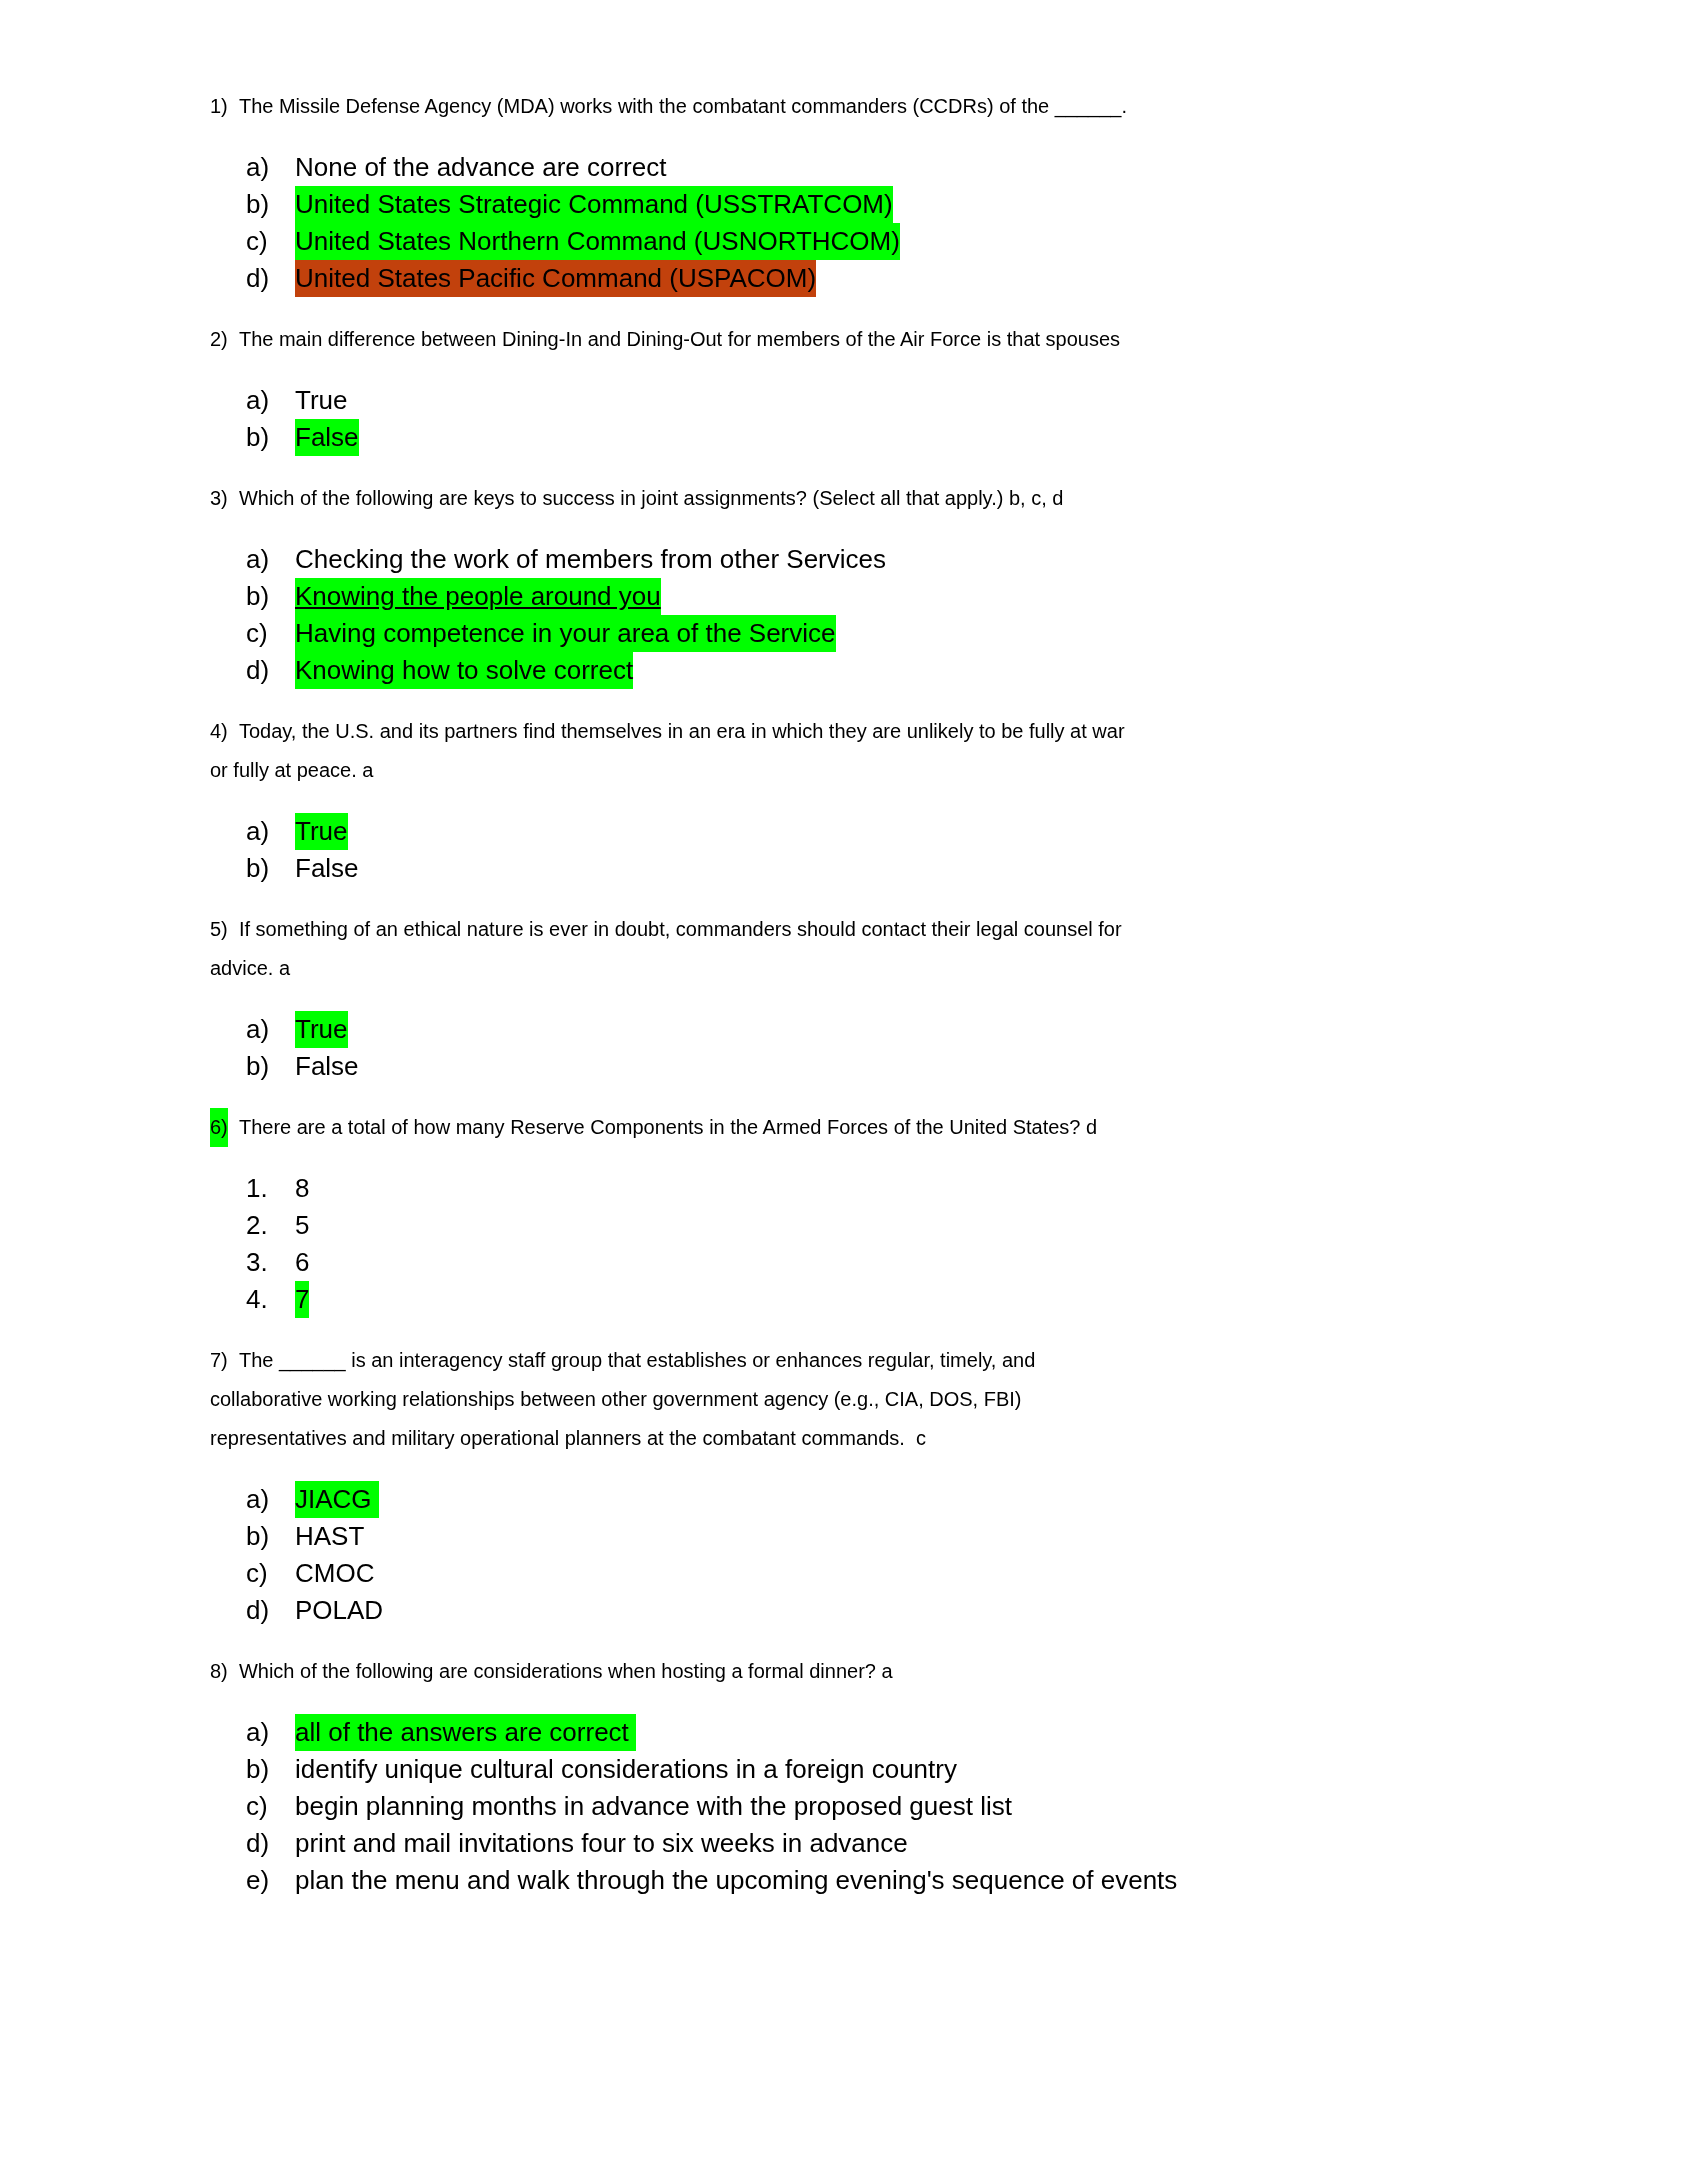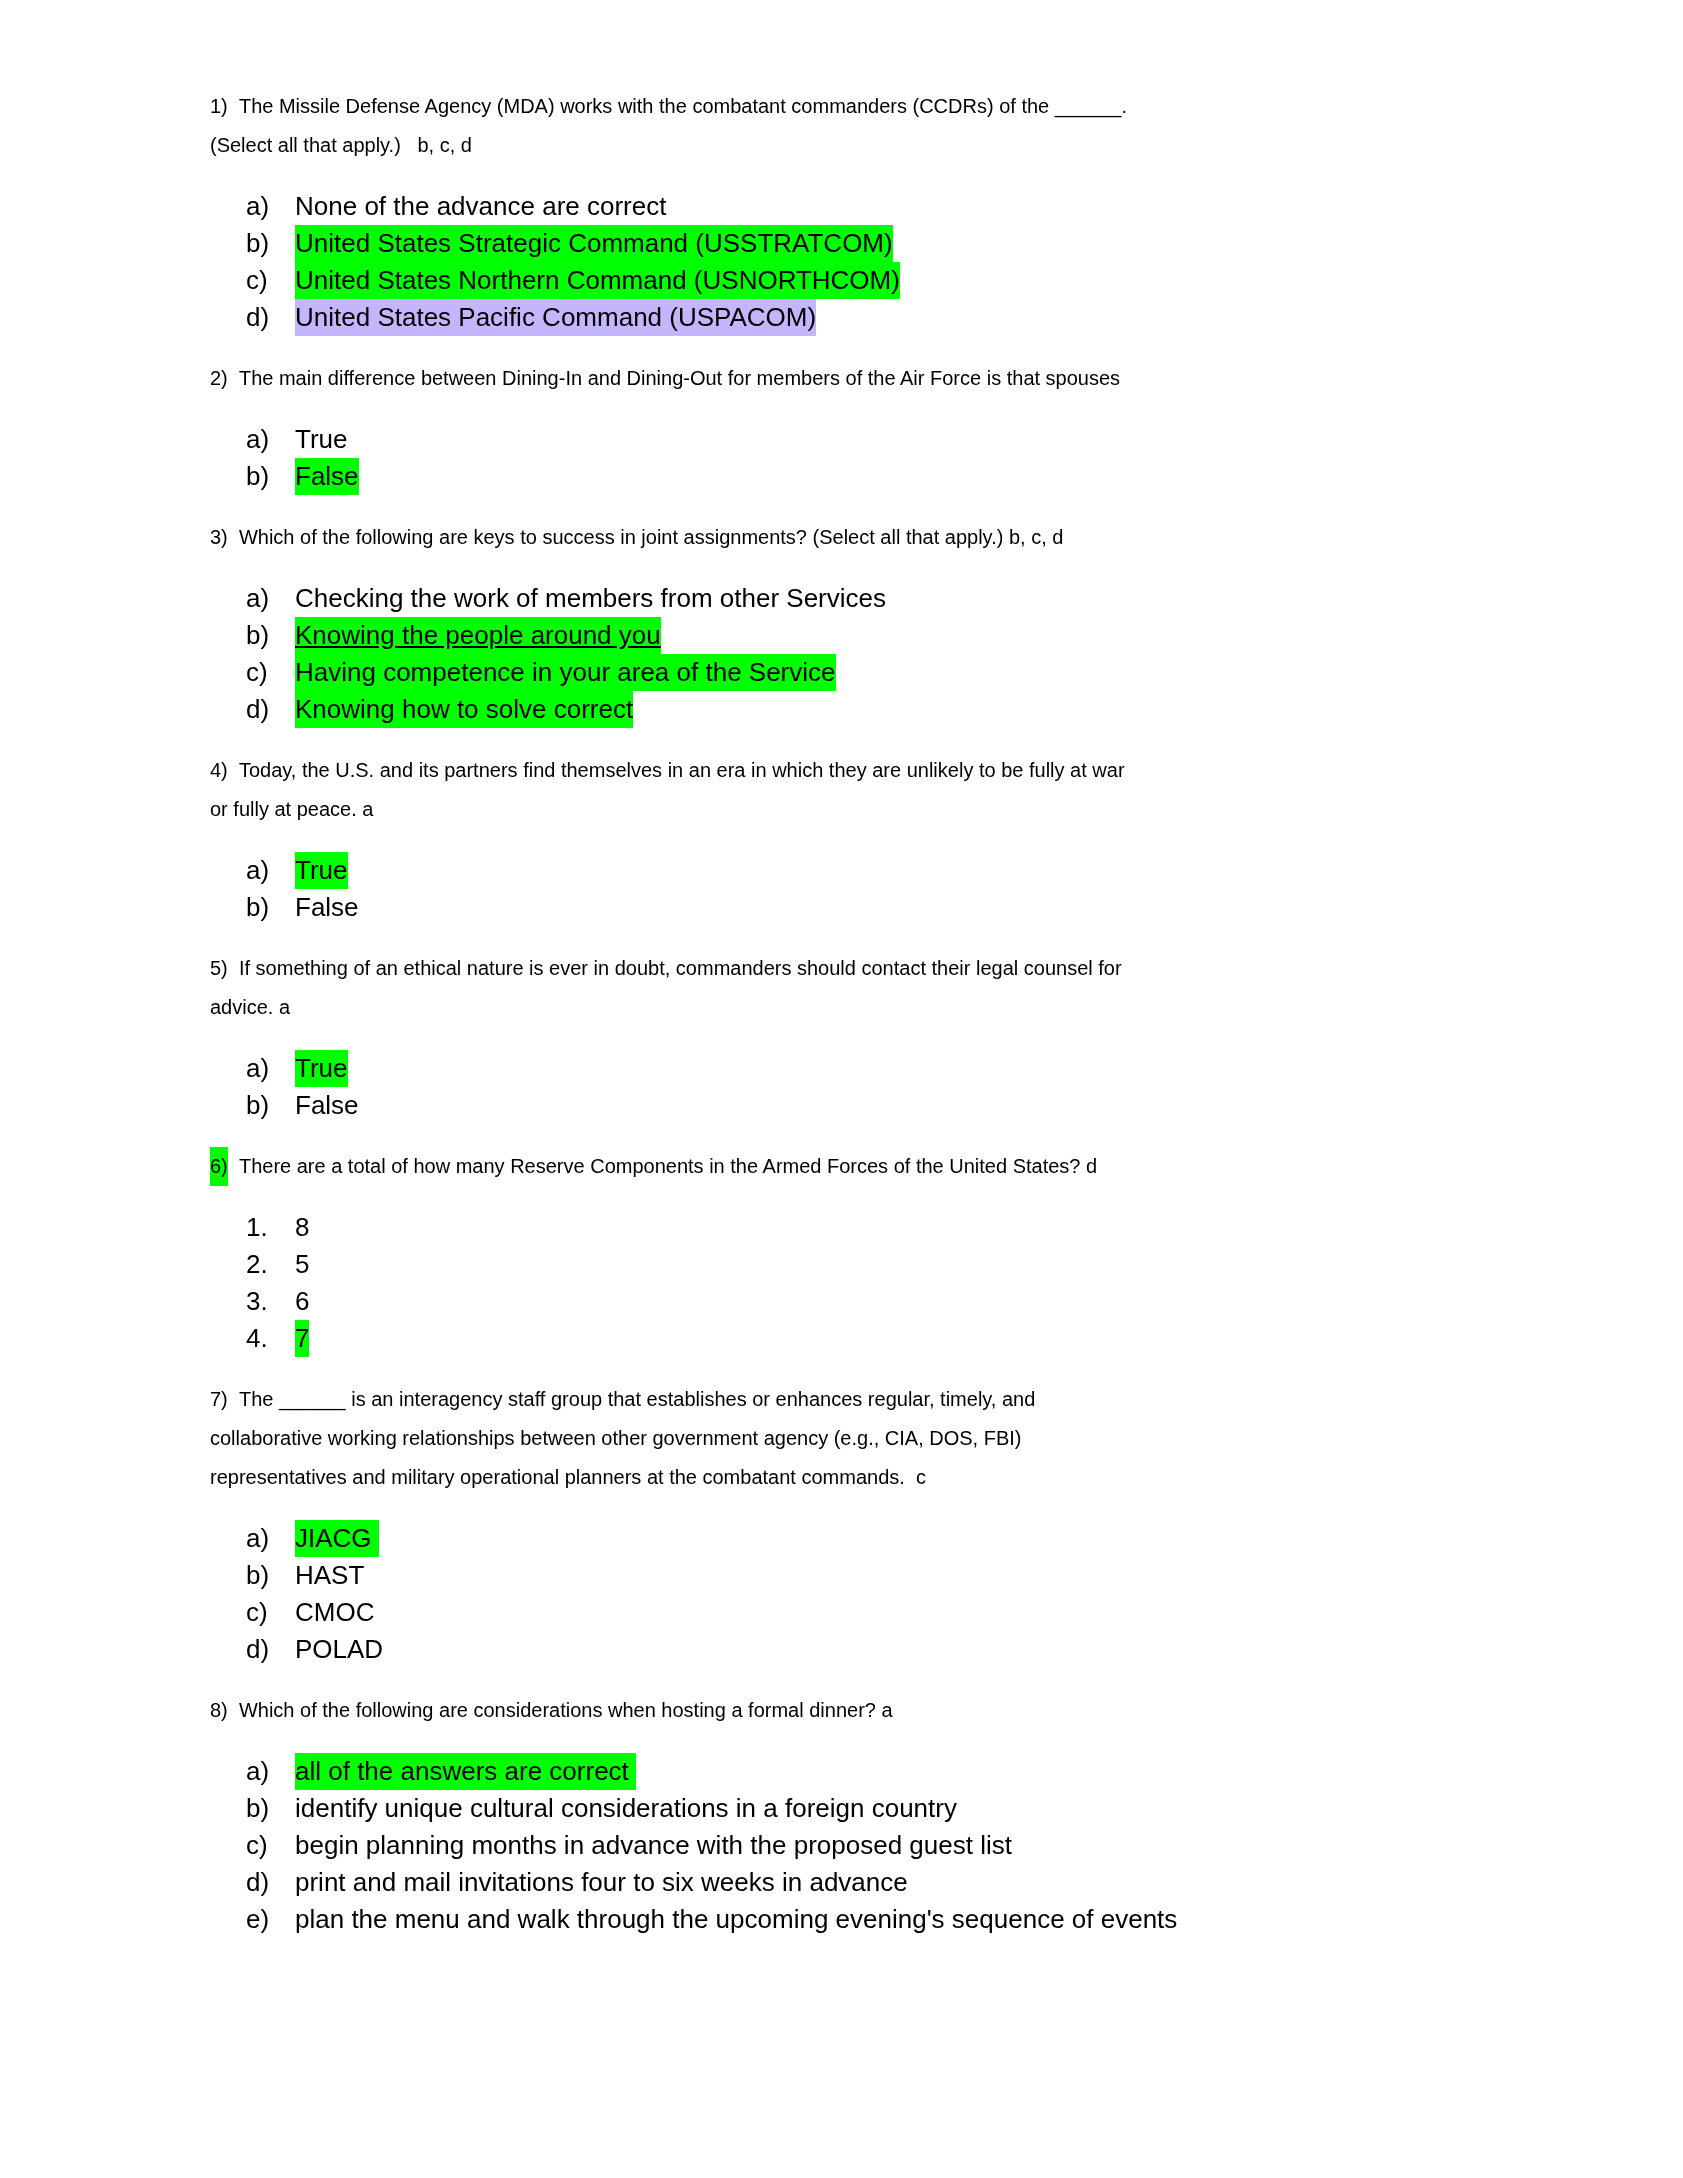--- a/index.html
+++ b/index.html
@@ -18,38 +18,37 @@
   .hl { background: #00ff00; }
   .block { margin-bottom: 0; }
 </style>
 </head>
 <body>
 
 <div class="page" id="page">
     <div class="block">
       <p class="q">
         <span class="line"><span class="num">1)</span><span>&nbsp;&nbsp;</span><span style="white-space: pre;">The Missile Defense Agency (MDA) works with the combatant commanders (CCDRs) of the ______.</span></span>
-        <span class="line"><span style="white-space: pre;">(Select all that apply.)   b, c, d</span></span>
       </p>
       <ul class="opts">
         <li>
           <span class="lbl">a)</span>
           <span class="txt" style="white-space: pre;">None of the advance are correct</span>
         </li>
         <li>
           <span class="lbl">b)</span>
           <span class="txt hl" style="white-space: pre; background: rgb(0, 255, 0);">United States Strategic Command (USSTRATCOM)</span>
         </li>
         <li>
           <span class="lbl">c)</span>
           <span class="txt hl" style="white-space: pre; background: rgb(0, 255, 0);">United States Northern Command (USNORTHCOM)</span>
         </li>
         <li>
           <span class="lbl">d)</span>
-          <span class="txt hl" style="white-space: pre; background: #c4b5fd;">United States Pacific Command (USPACOM)</span>
+          <span class="txt hl" style="white-space: pre; background: #c2410c;">United States Pacific Command (USPACOM)</span>
         </li>
       </ul>
     </div>
     <div class="block">
       <p class="q">
         <span class="line"><span class="num">2)</span><span>&nbsp;&nbsp;</span><span style="white-space: pre;">The main difference between Dining-In and Dining-Out for members of the Air Force is that spouses</span></span>
       </p>
       <ul class="opts">
         <li>
           <span class="lbl">a)</span>

